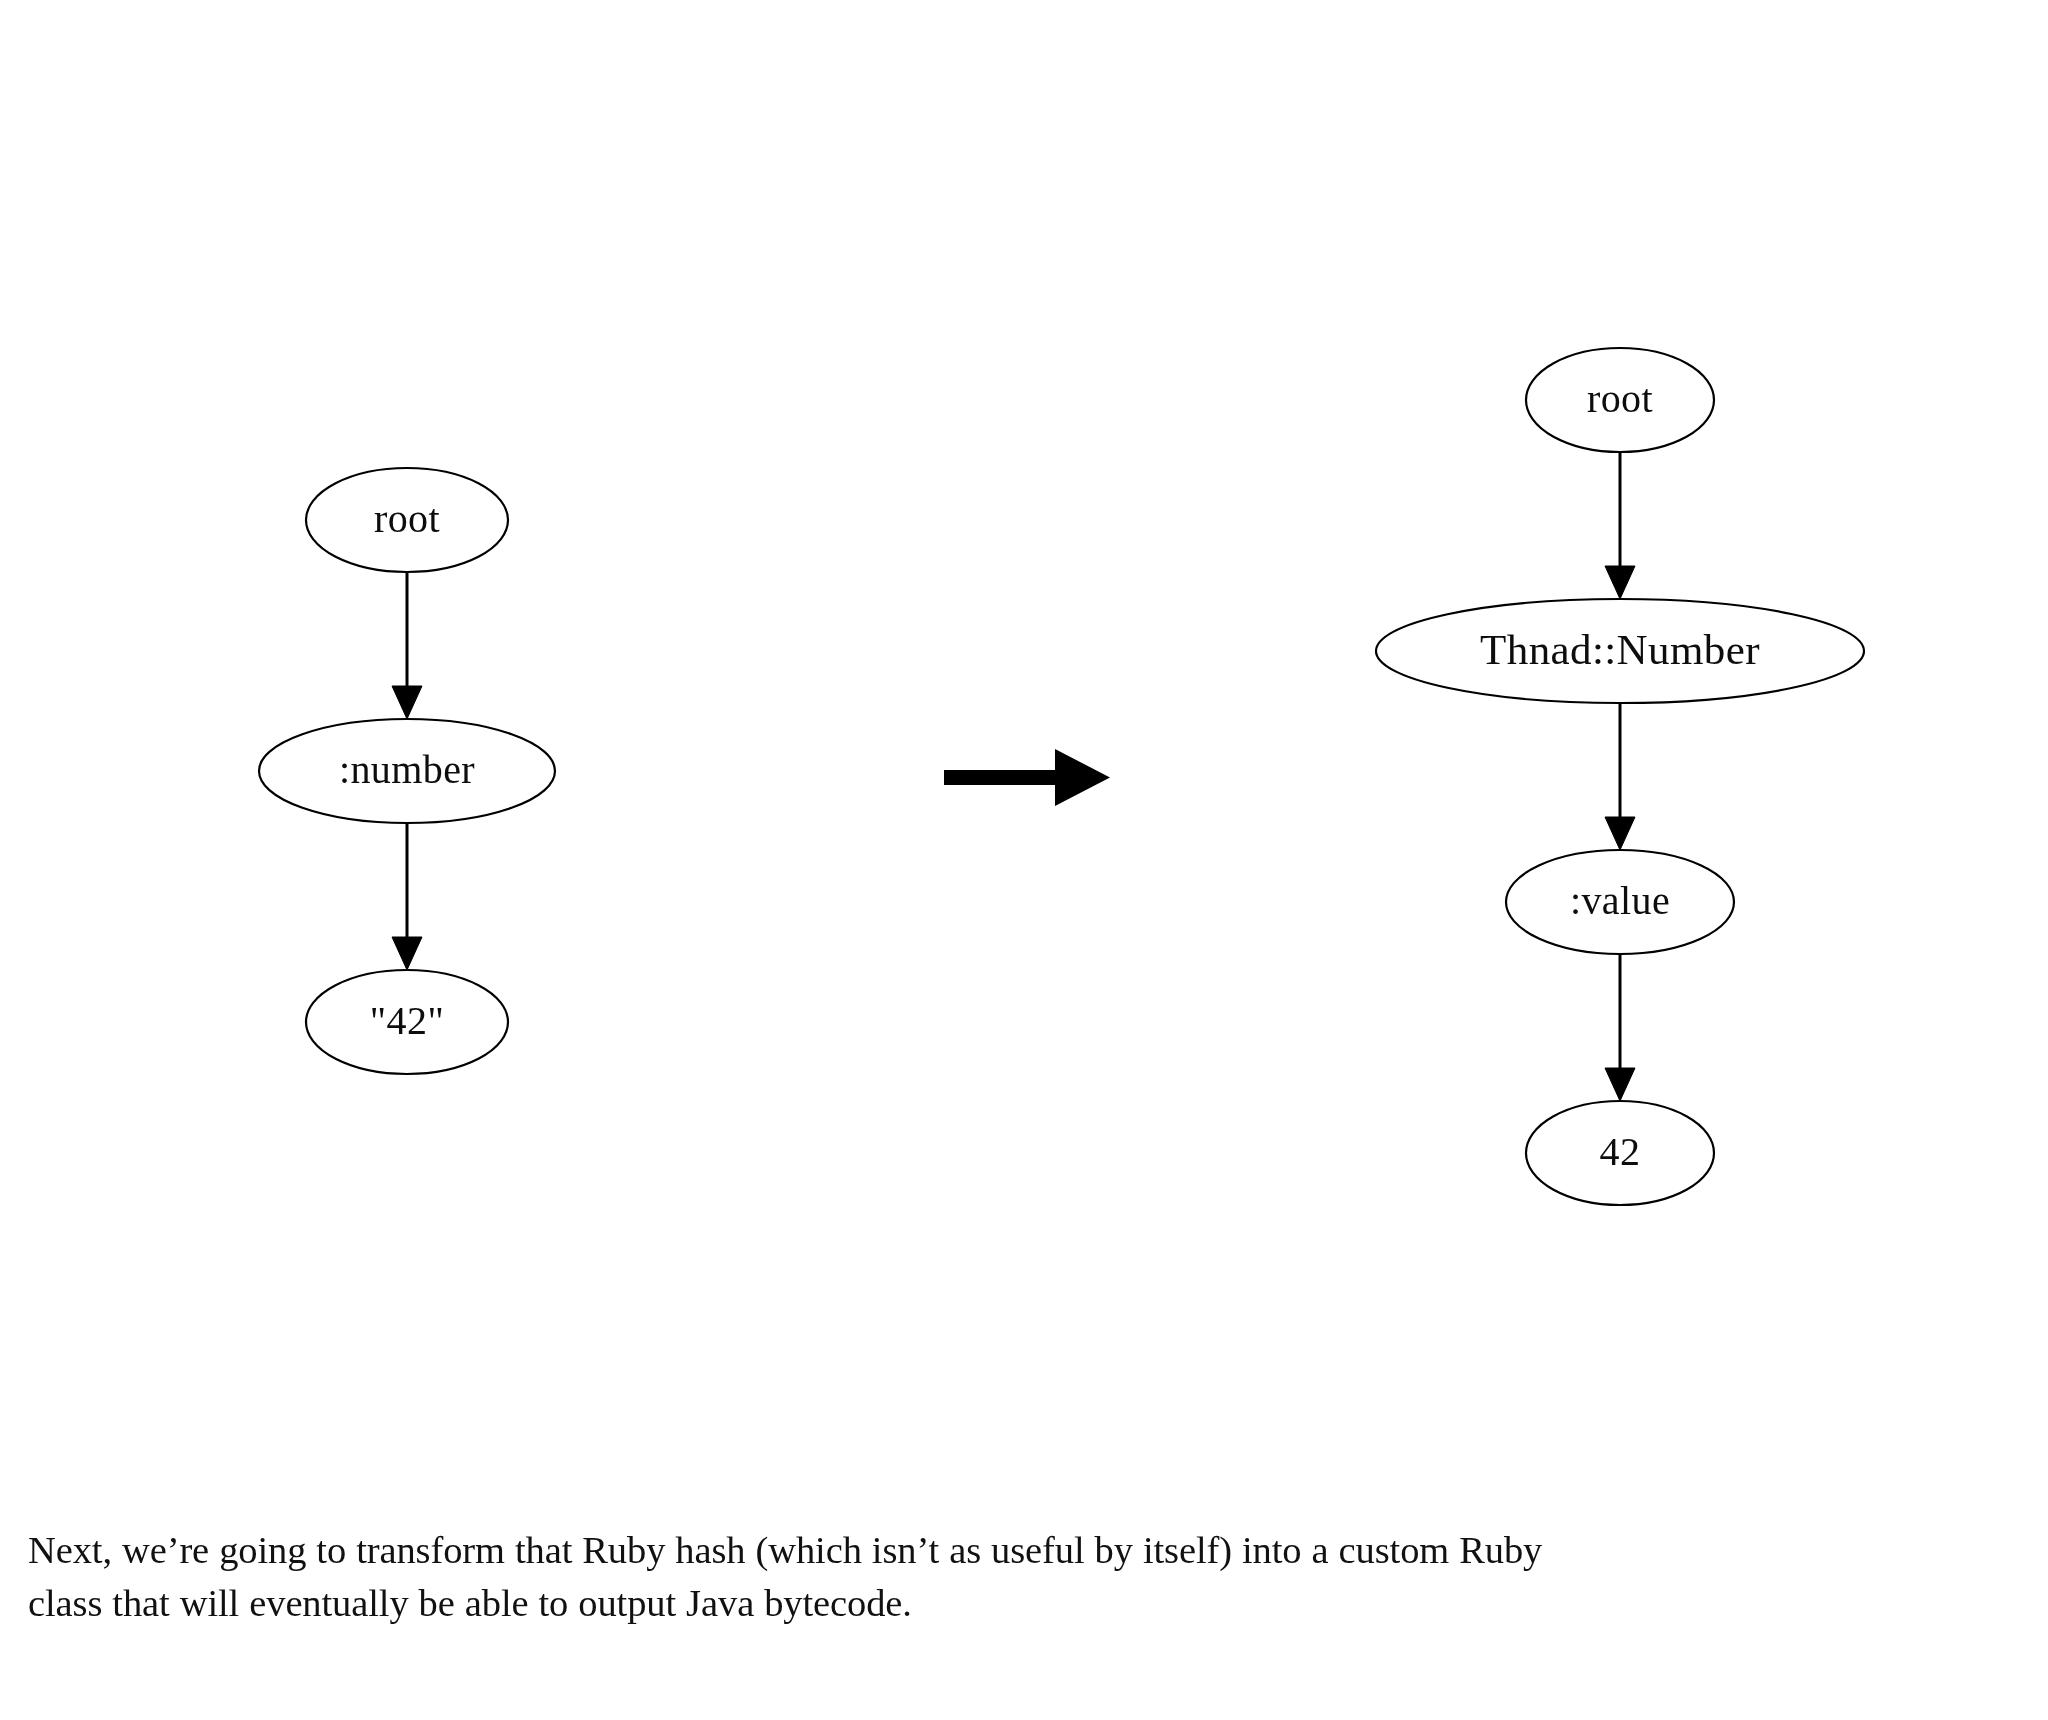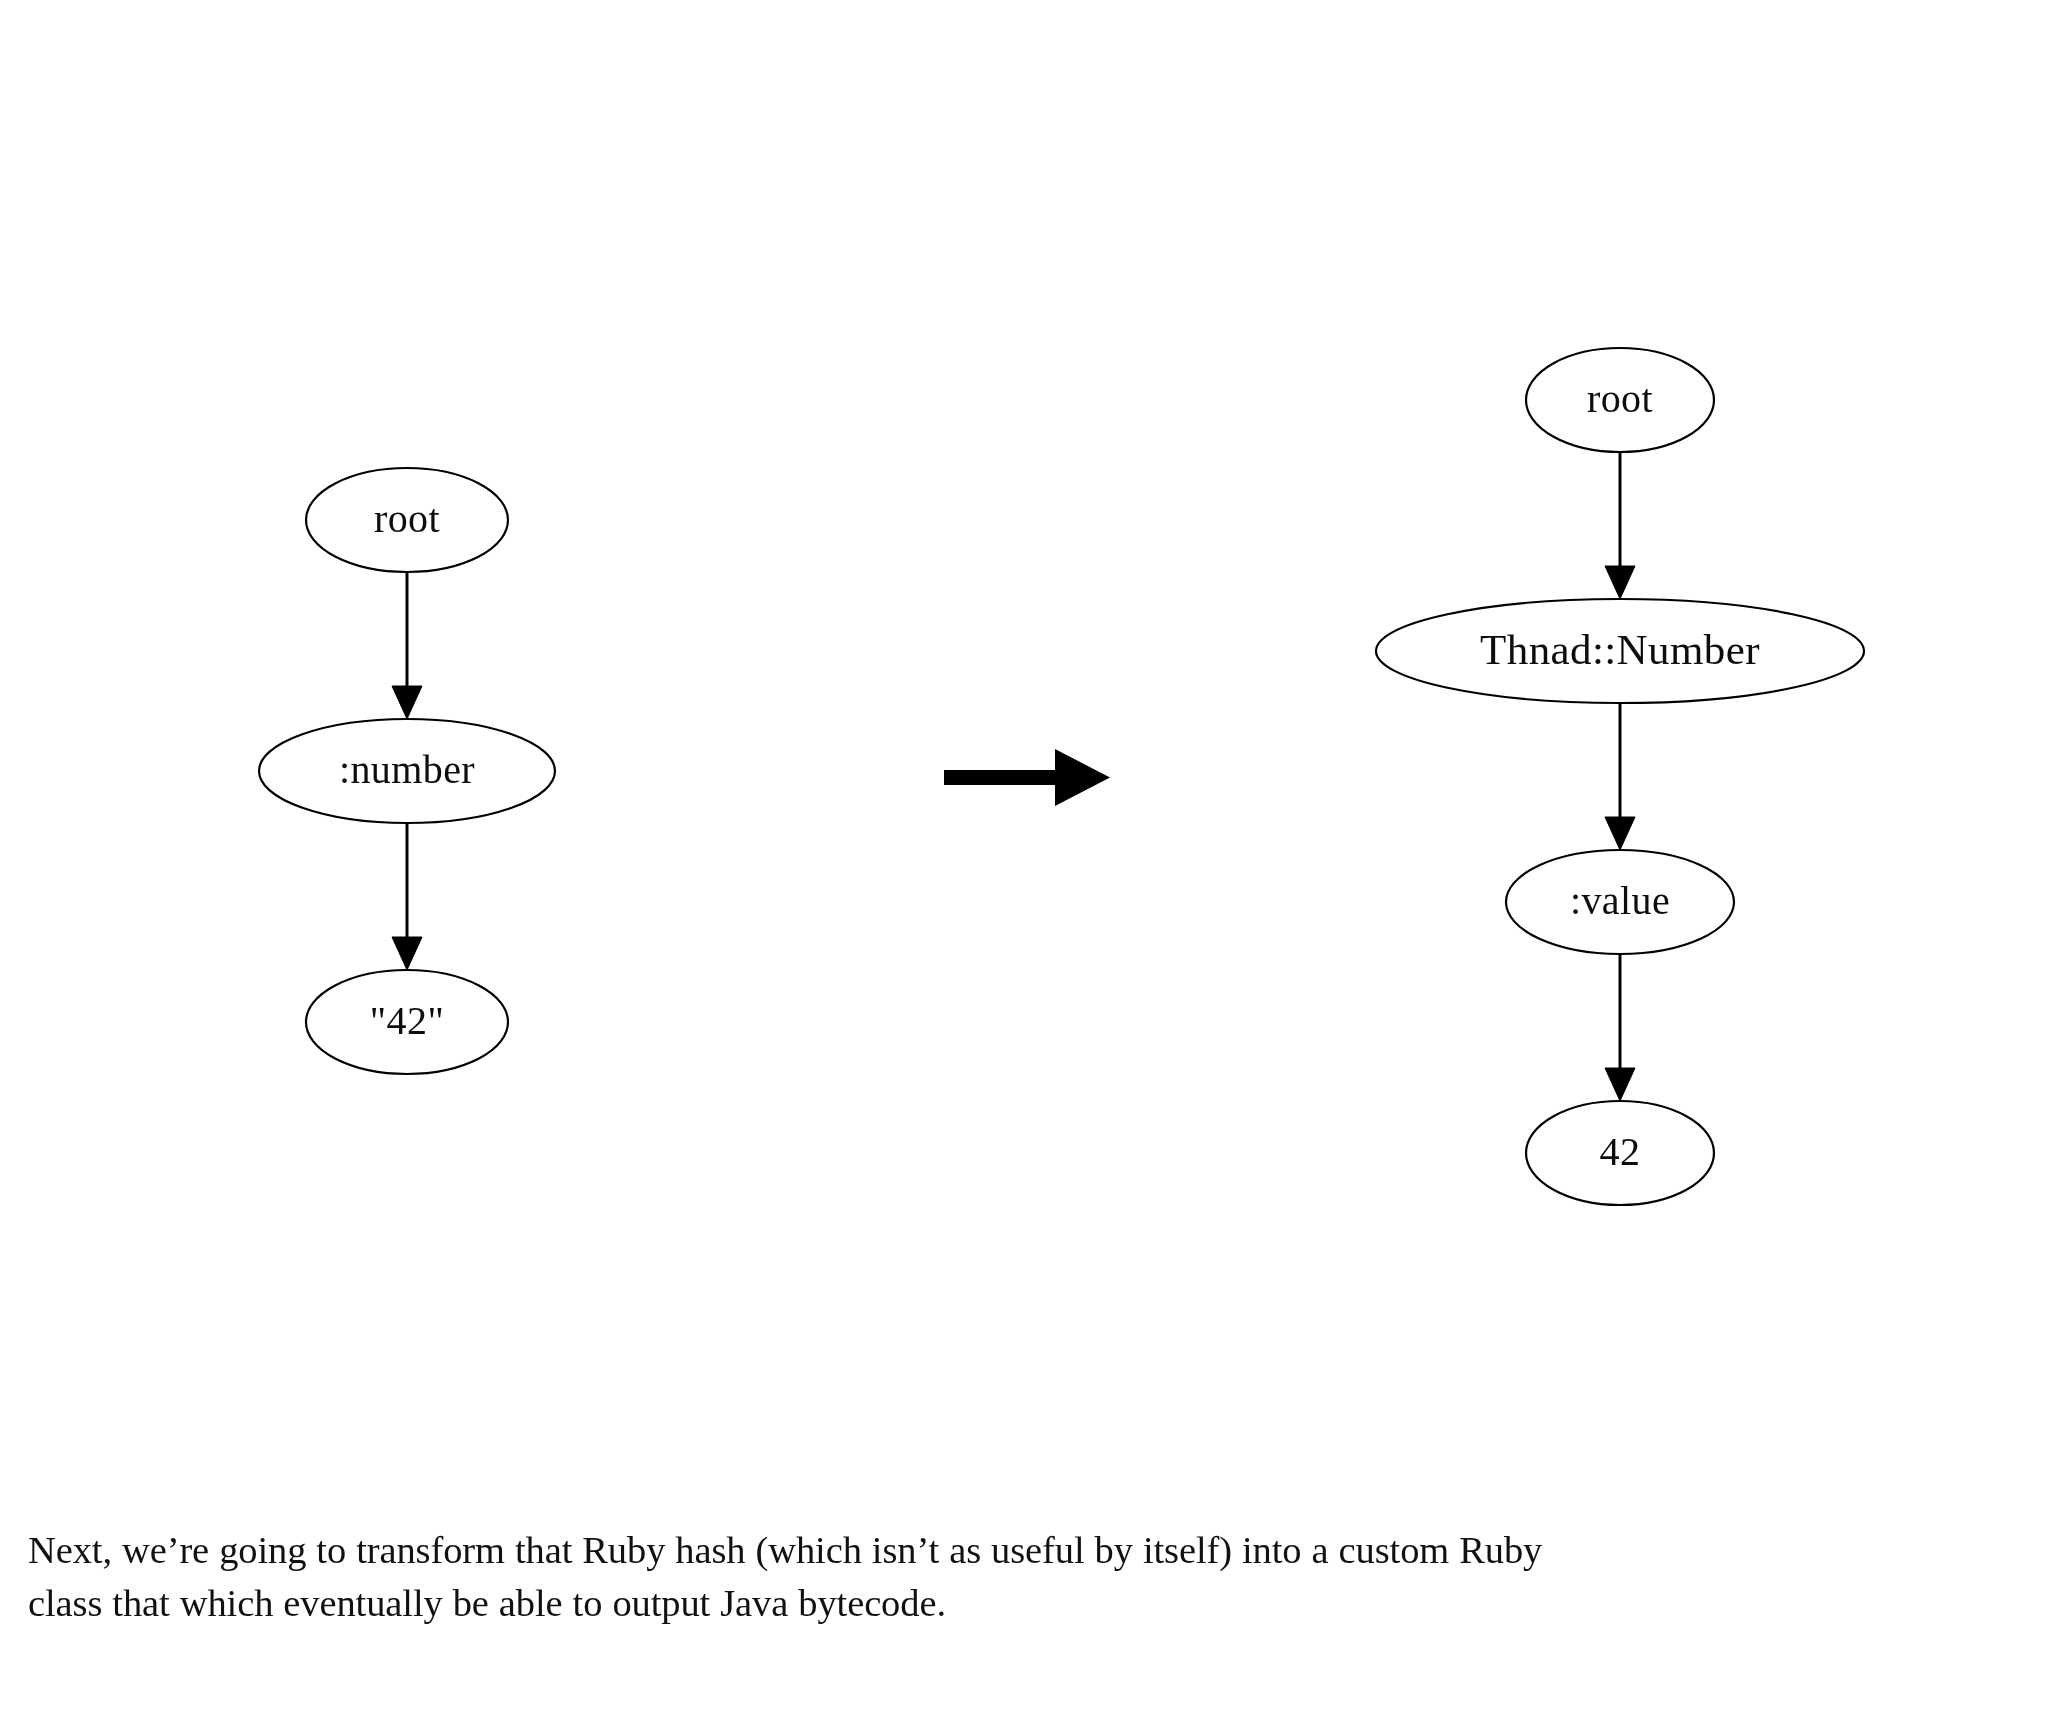--- a/index.html
+++ b/index.html
@@ -160,14 +160,14 @@
         <ellipse class="node-ellipse" cx="1620" cy="1153" rx="94" ry="52"></ellipse>
         <text class="node-label" x="1620" y="1156">42</text>
       </g>
     </g>
 
   </svg>
 </div>
 
 <div id="caption">
   <span class="cap-line">Next, we’re going to transform that Ruby hash (which isn’t as useful by itself) into a custom Ruby</span>
-  <span class="cap-line">class that which eventually be able to output Java bytecode.</span>
+  <span class="cap-line">class that will eventually be able to output Java bytecode.</span>
 </div>
 
 </body></html>

